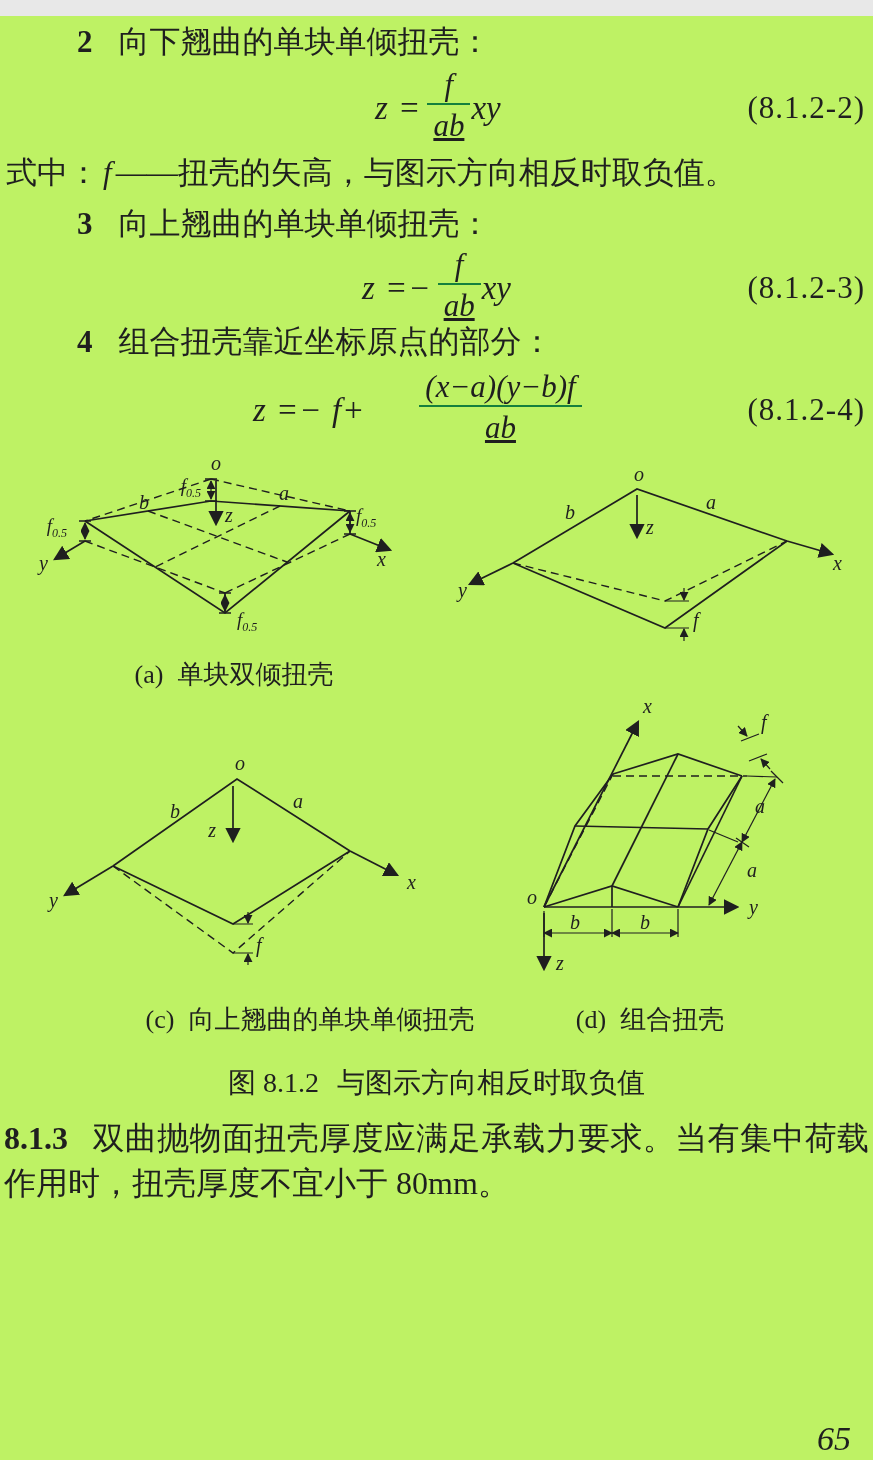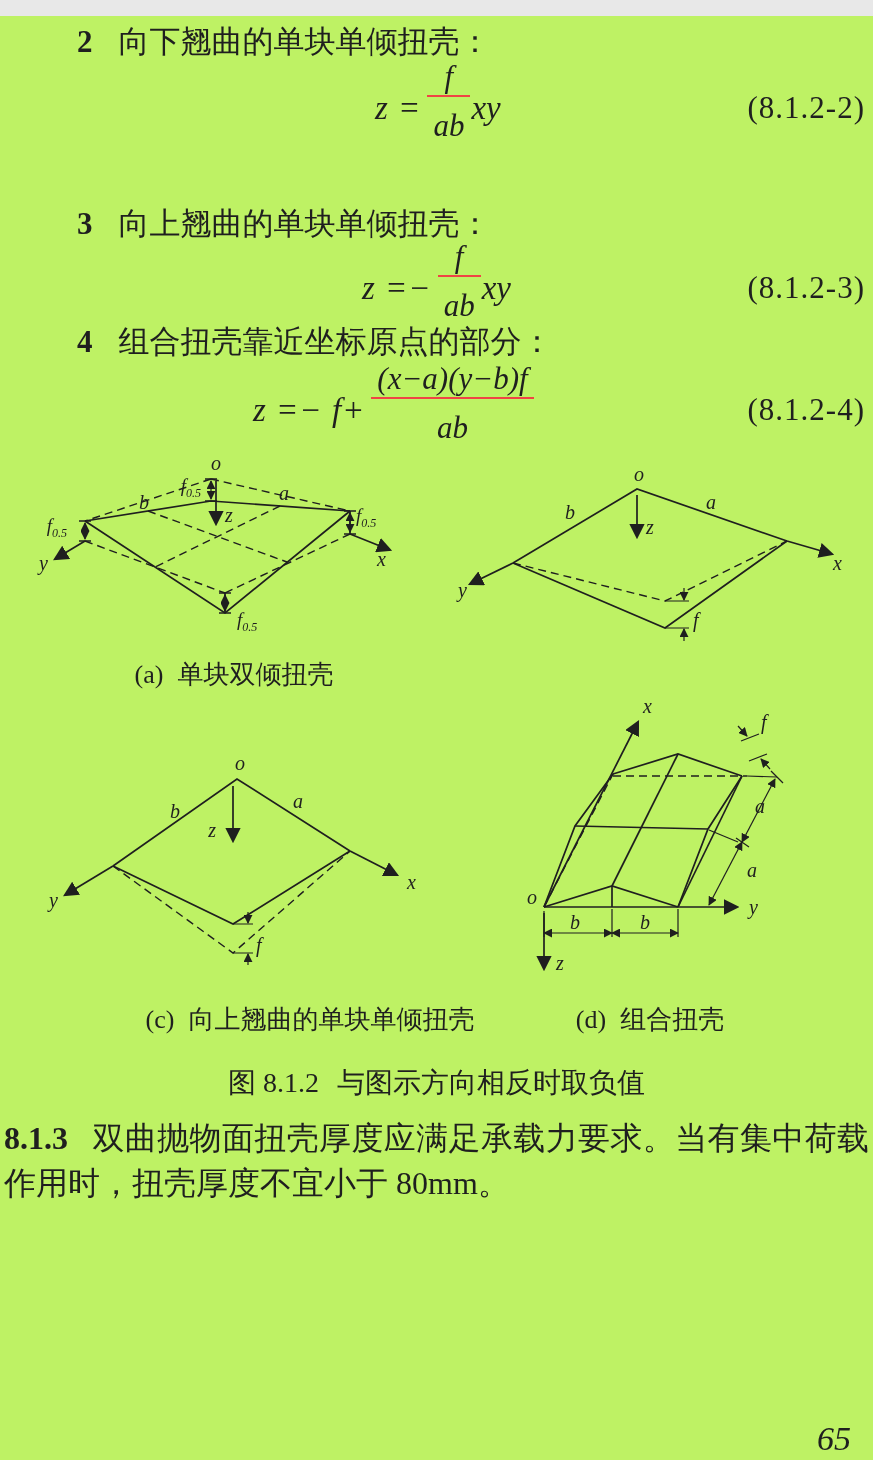--- a/index.html
+++ b/index.html
@@ -15,21 +15,21 @@
   .item-num{font-weight:bold;margin-right:26px;font-family:"Liberation Serif",serif;}
   
   .where-line{left:6px;font-size:31px;line-height:38px;white-space:nowrap;}
   .sym{font-style:italic;padding:0 4px;}
   
   .f-row{left:0;width:873px;height:84px;}
   .fml{position:absolute;display:flex;align-items:center;font-style:italic;font-size:33px;}
   .lead{letter-spacing:1px;margin-right:6px;}
   .frac{display:inline-block;text-align:center;font-size:31px;line-height:1.12;}
   .frac .nu{display:block;padding:0 6px;}
-  .frac .de{display:block;border-top:2px solid #ef4444;padding:12px 6px;}
+  .frac .de{display:block;border-top:2px solid #15803d;padding:4px 6px;text-decoration:underline;}
   .post{margin-left:1px;}
   .eq-tag{position:absolute;right:8px;top:50%;transform:translateY(-50%);
     font-size:31px;font-style:normal;letter-spacing:1px;white-space:nowrap;text-align:center;}
   
   .dia-cap{transform:translateX(-50%);font-size:26px;white-space:nowrap;}
   .dia-cap .letter{margin-right:14px;}
   .fig-cap{left:0;width:873px;text-align:center;font-size:28px;white-space:nowrap;}
   .fig-cap .fig-label{margin-right:18px;}
   
   .para{left:4px;width:865px;font-size:32px;}
@@ -72,20 +72,23 @@
       <span class="lead">z =</span>
       <span class="frac">
         <span class="nu">f</span>
         <span class="de">ab</span>
       </span>
       <span class="post">xy</span>
     </div>
     <span class="eq-tag">(8.1.2-2)</span>
   </div>
 
+  <div class="abs where-line" style="top:138px;">
+    <span>式中：</span><span class="sym">f</span><span>——</span><span>扭壳的矢高，与图示方向相反时取负值。</span>
+  </div>
 
   <div class="abs item-line" style="top:189px;">
     <span class="item-num">3</span><span>向上翘曲的单块单倾扭壳：</span>
   </div>
 
   <div class="abs f-row" style="top:230px;">
     <div class="fml" style="left:362px;top:0;height:84px;">
       <span class="lead">z =−</span>
       <span class="frac">
         <span class="nu">f</span>
@@ -94,21 +97,21 @@
       <span class="post">xy</span>
     </div>
     <span class="eq-tag">(8.1.2-3)</span>
   </div>
 
   <div class="abs item-line" style="top:307px;">
     <span class="item-num">4</span><span>组合扭壳靠近坐标原点的部分：</span>
   </div>
 
   <div class="abs f-row" style="top:348px;height:92px;">
-    <div class="fml" style="left:253px;top:0;height:92px;">
+    <div class="fml" style="left:253px;top:0;height:92px;gap:48px;">
       <span class="lead">z =− f+</span>
       <span class="frac">
         <span class="nu">(x−a)(y−b)f</span>
         <span class="de">ab</span>
       </span>
       <span class="post"></span>
     </div>
     <span class="eq-tag">(8.1.2-4)</span>
   </div>
 

